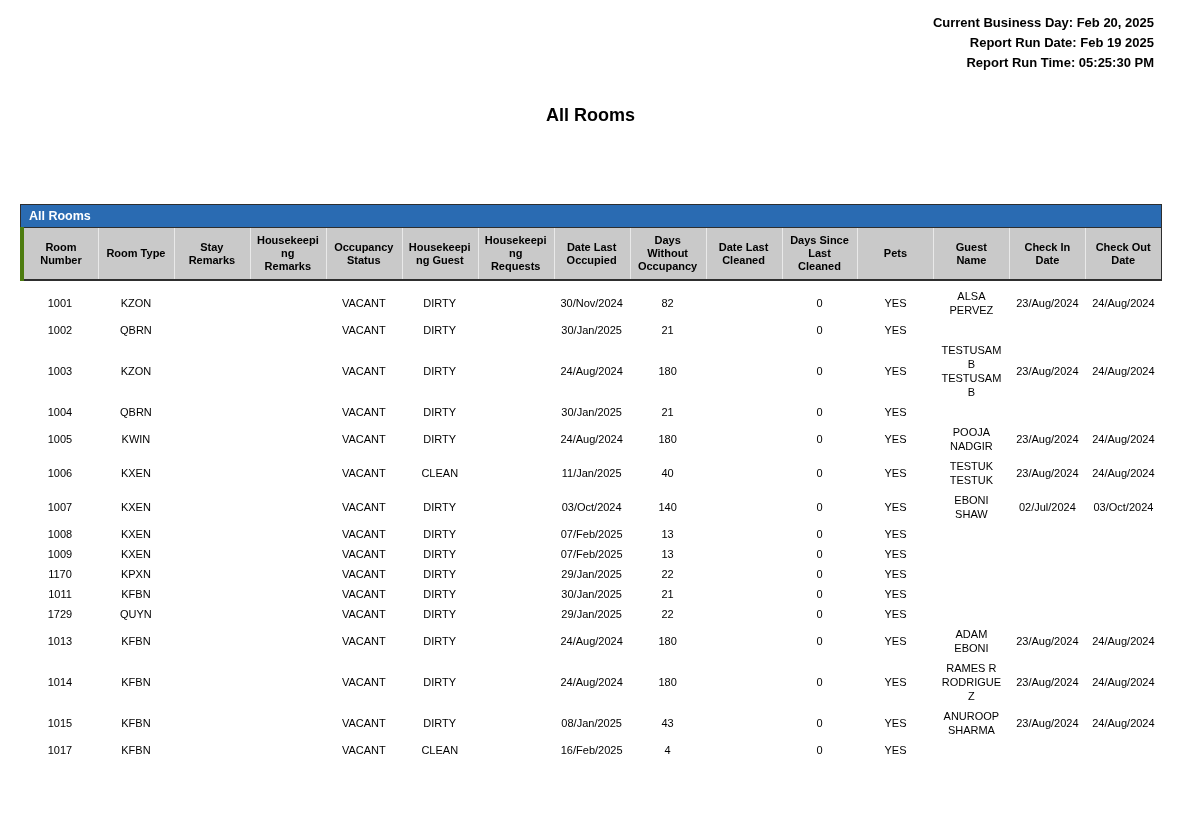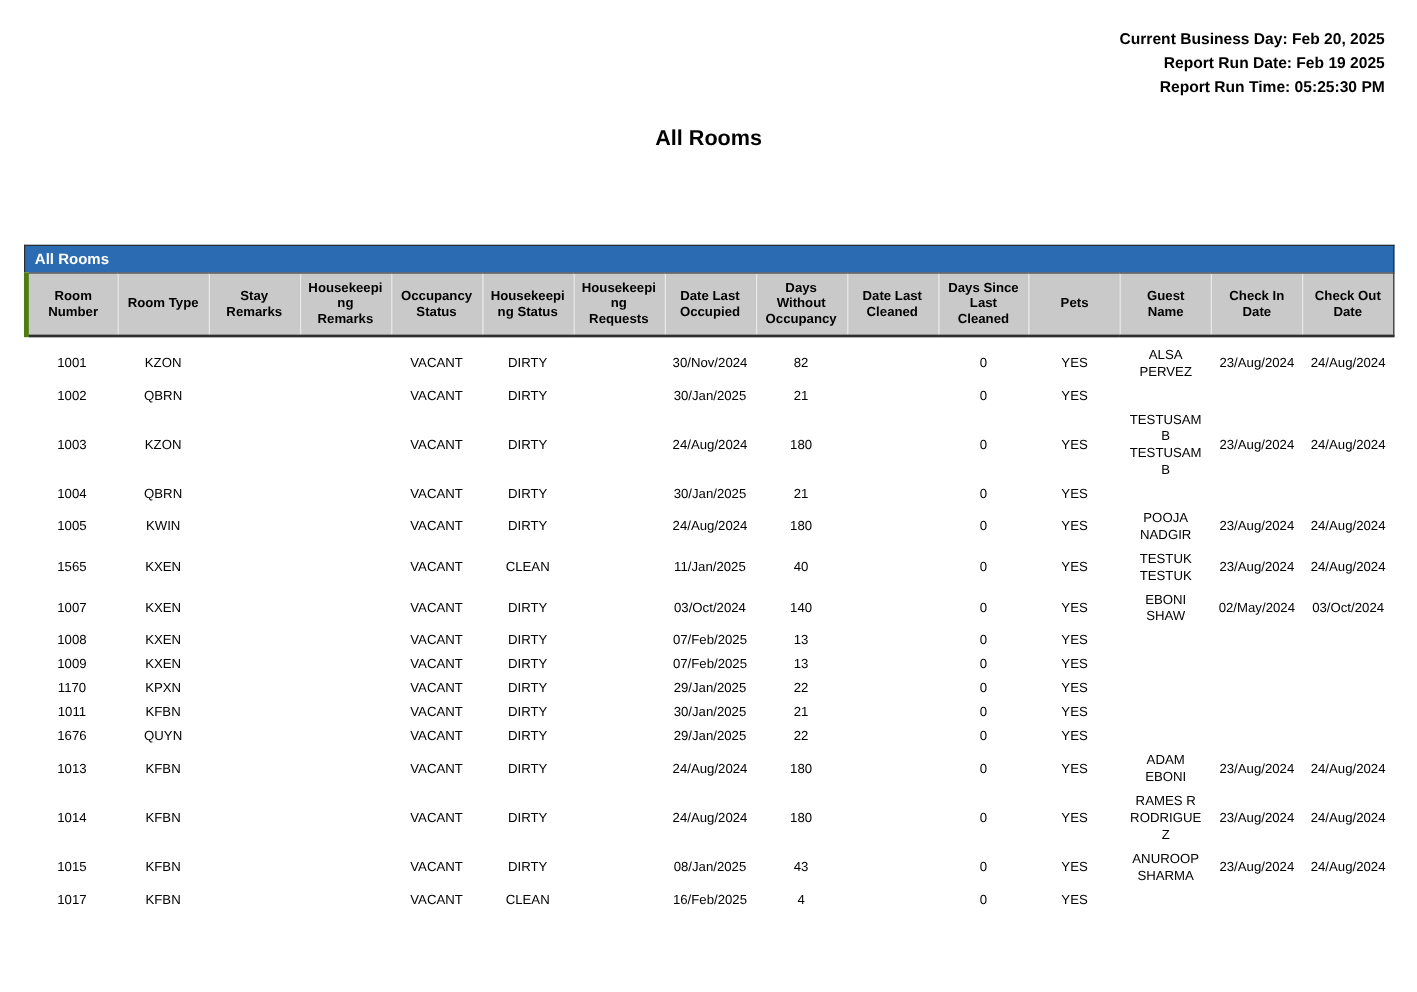--- a/index.html
+++ b/index.html
@@ -7,21 +7,21 @@
     margin: 0; padding: 0;
     width: 1181px; height: 827px;
     background: #ffffff;
     color: #000000;
     font-family: "Liberation Sans", sans-serif;
     overflow: hidden;
     position: relative;
   }
   .report-header {
     position: absolute;
-    top: 23px;
+    top: 13px;
     right: 27px;
     text-align: right;
     font-weight: bold;
     font-size: 13px;
     line-height: 20px;
   }
   .page-title {
     position: absolute;
     top: 105px;
     left: 0;
@@ -98,21 +98,21 @@
     <span>All Rooms</span>
   </div>
   <table>
     <thead>
       <tr>
         <th>Room Number</th>
         <th>Room Type</th>
         <th>Stay Remarks</th>
         <th>Housekeeping Remarks</th>
         <th>Occupancy Status</th>
-        <th>Housekeeping Status</th>
+        <th>Housekeeping Guest</th>
         <th>Housekeeping Requests</th>
         <th>Date Last Occupied</th>
         <th>Days Without Occupancy</th>
         <th>Date Last Cleaned</th>
         <th>Days Since Last Cleaned</th>
         <th>Pets</th>
         <th>Guest Name</th>
         <th>Check In Date</th>
         <th>Check Out Date</th>
       </tr>
@@ -197,21 +197,21 @@
           <td class="col-date-last-occupied">24/Aug/2024</td>
           <td class="col-days-without-occupancy">180</td>
           <td class="col-date-last-cleaned"></td>
           <td class="col-days-since-last-cleaned">0</td>
           <td class="col-pets">YES</td>
           <td class="col-guest-name">POOJA NADGIR</td>
           <td class="col-check-in-date">23/Aug/2024</td>
           <td class="col-check-out-date">24/Aug/2024</td>
         </tr>
         <tr>
-          <td class="col-room-number">1565</td>
+          <td class="col-room-number">1006</td>
           <td class="col-room-type">KXEN</td>
           <td class="col-stay-remarks"></td>
           <td class="col-housekeeping-remarks"></td>
           <td class="col-occupancy-status">VACANT</td>
           <td class="col-housekeeping-status">CLEAN</td>
           <td class="col-housekeeping-requests"></td>
           <td class="col-date-last-occupied">11/Jan/2025</td>
           <td class="col-days-without-occupancy">40</td>
           <td class="col-date-last-cleaned"></td>
           <td class="col-days-since-last-cleaned">0</td>
@@ -227,21 +227,21 @@
           <td class="col-housekeeping-remarks"></td>
           <td class="col-occupancy-status">VACANT</td>
           <td class="col-housekeeping-status">DIRTY</td>
           <td class="col-housekeeping-requests"></td>
           <td class="col-date-last-occupied">03/Oct/2024</td>
           <td class="col-days-without-occupancy">140</td>
           <td class="col-date-last-cleaned"></td>
           <td class="col-days-since-last-cleaned">0</td>
           <td class="col-pets">YES</td>
           <td class="col-guest-name">EBONI SHAW</td>
-          <td class="col-check-in-date">02/May/2024</td>
+          <td class="col-check-in-date">02/Jul/2024</td>
           <td class="col-check-out-date">03/Oct/2024</td>
         </tr>
         <tr>
           <td class="col-room-number">1008</td>
           <td class="col-room-type">KXEN</td>
           <td class="col-stay-remarks"></td>
           <td class="col-housekeeping-remarks"></td>
           <td class="col-occupancy-status">VACANT</td>
           <td class="col-housekeeping-status">DIRTY</td>
           <td class="col-housekeeping-requests"></td>
@@ -299,21 +299,21 @@
           <td class="col-date-last-occupied">30/Jan/2025</td>
           <td class="col-days-without-occupancy">21</td>
           <td class="col-date-last-cleaned"></td>
           <td class="col-days-since-last-cleaned">0</td>
           <td class="col-pets">YES</td>
           <td class="col-guest-name"></td>
           <td class="col-check-in-date"></td>
           <td class="col-check-out-date"></td>
         </tr>
         <tr>
-          <td class="col-room-number">1676</td>
+          <td class="col-room-number">1729</td>
           <td class="col-room-type">QUYN</td>
           <td class="col-stay-remarks"></td>
           <td class="col-housekeeping-remarks"></td>
           <td class="col-occupancy-status">VACANT</td>
           <td class="col-housekeeping-status">DIRTY</td>
           <td class="col-housekeeping-requests"></td>
           <td class="col-date-last-occupied">29/Jan/2025</td>
           <td class="col-days-without-occupancy">22</td>
           <td class="col-date-last-cleaned"></td>
           <td class="col-days-since-last-cleaned">0</td>

